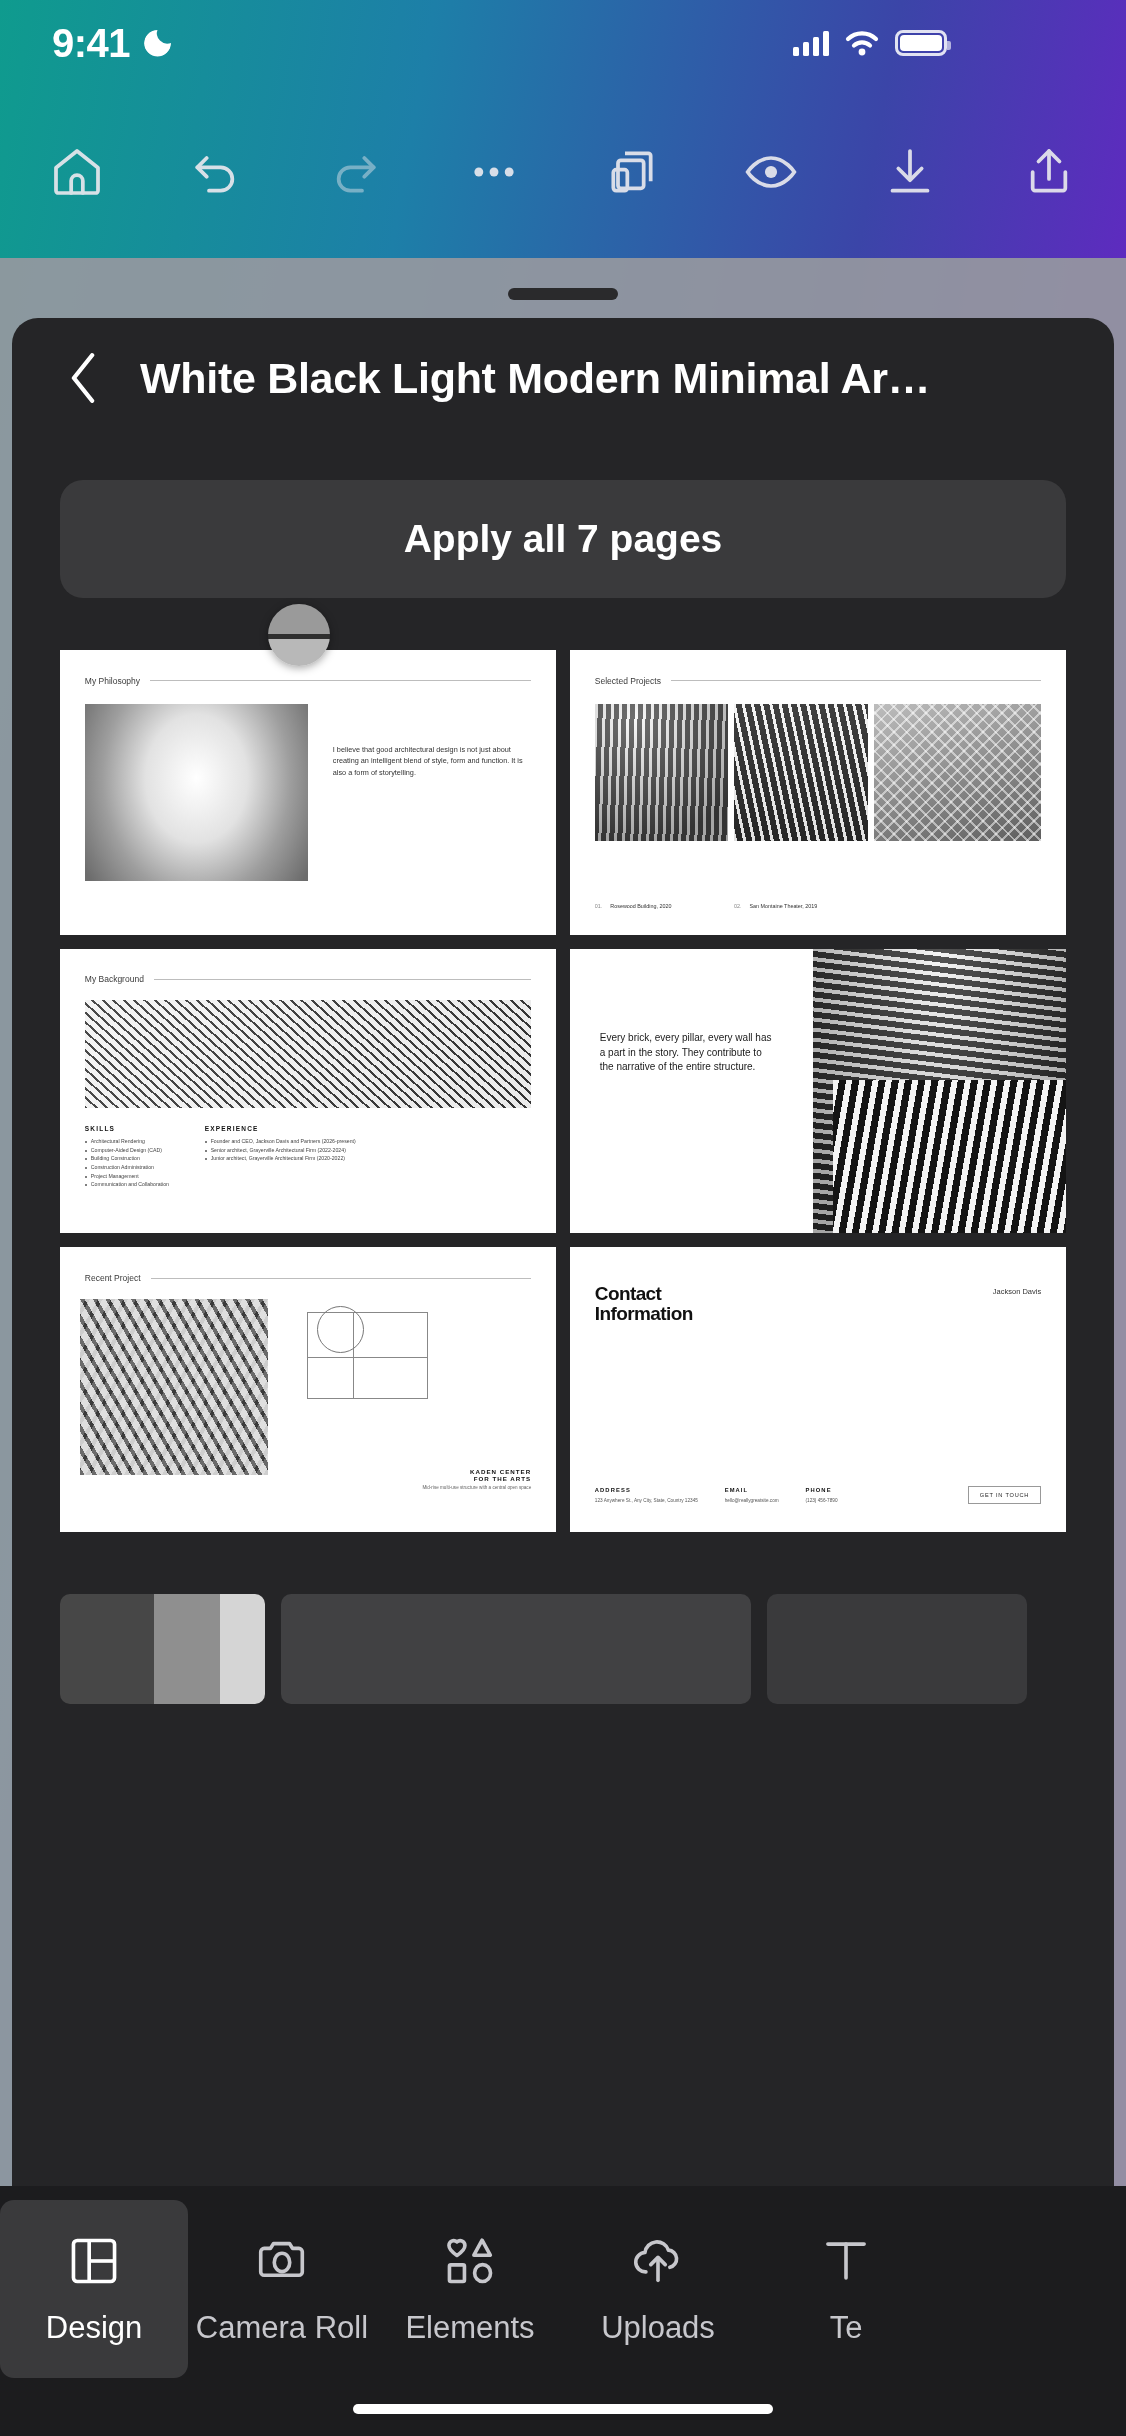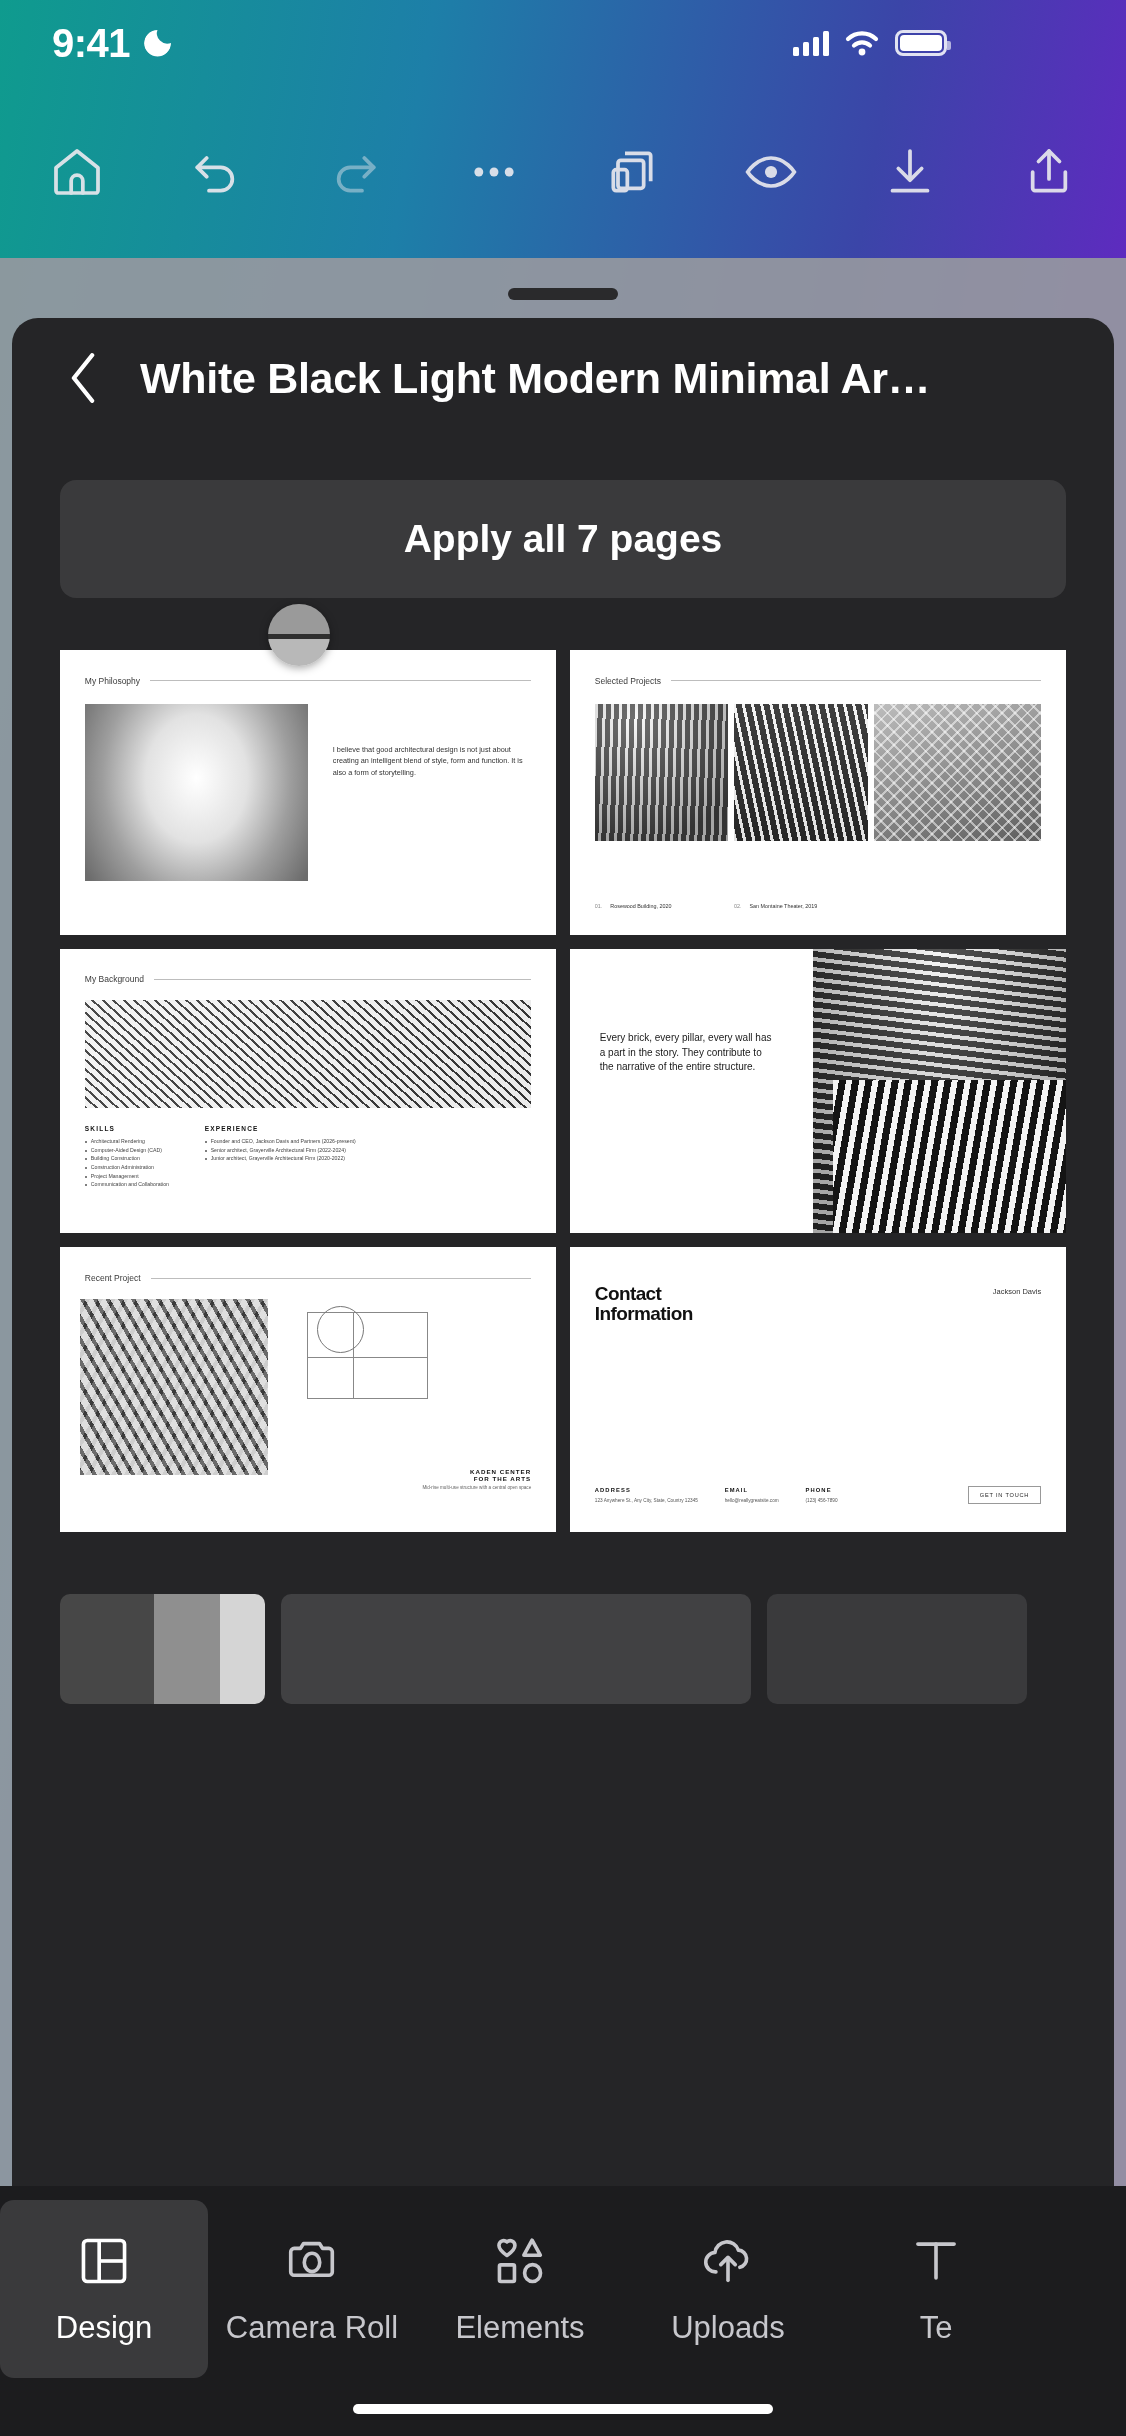--- a/index.html
+++ b/index.html
@@ -79,21 +79,21 @@
     height:120px; display:flex; align-items:center; padding:0 48px; gap:34px;
   }
   #back-button{ width:46px; height:56px; display:flex; align-items:center; justify-content:center; }
   #sheet-title{
     font-size:43px; font-weight:700; color:#fff; letter-spacing:-0.3px;
     white-space:nowrap; overflow:hidden;
   }
 
   
   #apply-button{
-    margin:42px 48px 0; height:118px; border-radius:16px; background:#3a3a3c;
+    margin:42px 48px 0; height:118px; border-radius:23px; background:#3a3a3c;
     display:flex; align-items:center; justify-content:center;
     color:#fff; font-size:39px; font-weight:600;
   }
 
   
   #thumb-grid{
     margin:52px 48px 0; display:grid; grid-template-columns:1fr 1fr;
     gap:14px 14px;
   }
   .thumb{
@@ -261,21 +261,21 @@
   .style-card.a{ width:205px; background:linear-gradient(90deg,#474747 0 46%, #8f8f8f 46% 78%, #d5d5d5 78% 100%); }
   .style-card.b{ width:470px; background:#414143; }
   .style-card.c{ width:260px; background:#3a3a3c; }
 
   
   #tab-bar{
     position:absolute; left:0; bottom:0; width:1126px; height:250px;
     background:#1c1c1e; display:flex; align-items:flex-start; padding-top:14px; z-index:8;
   }
   .tab{
-    width:208px; height:178px; display:flex; flex-direction:column;
+    width:188px; height:178px; display:flex; flex-direction:column;
     align-items:center; justify-content:center; gap:20px; color:#c7c7cc;
     flex:0 0 auto;
   }
   .tab.active{ background:#3a3a3c; border-radius:14px; color:#fff; }
   .tab .label{ font-size:31px; }
   #home-indicator{
     position:absolute; left:50%; transform:translateX(-50%); bottom:22px;
     width:420px; height:10px; border-radius:5px; background:#fff; z-index:9;
   }
 </style>

